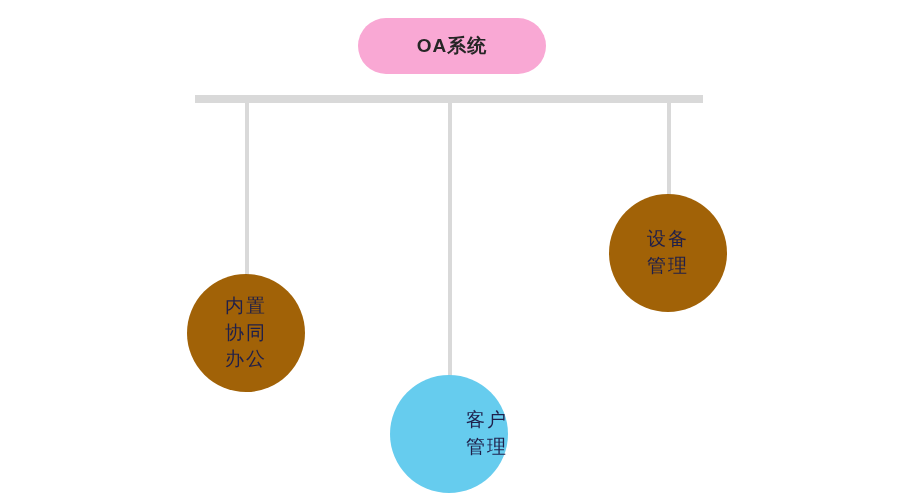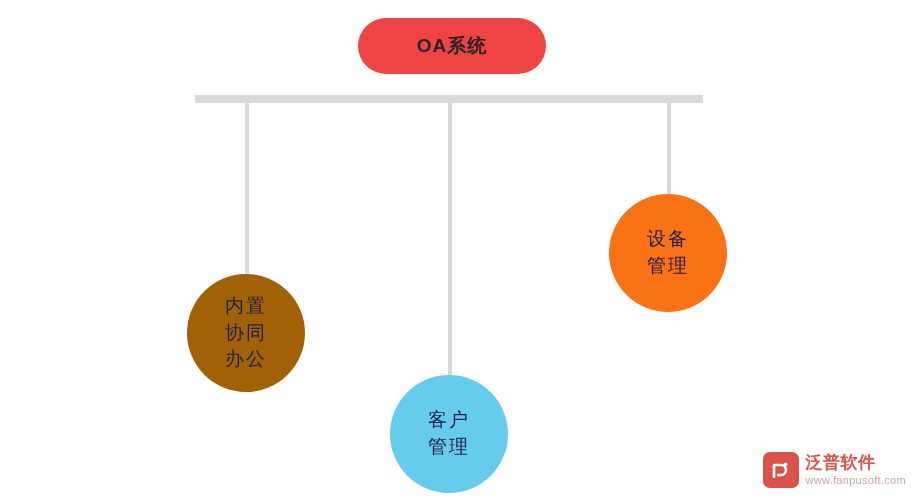--- a/index.html
+++ b/index.html
@@ -19,21 +19,21 @@
     height: 500px;
   }
 
   
   .root-node {
     position: absolute;
     left: 358px;
     top: 18px;
     width: 188px;
     height: 56px;
-    background: #ef4444;
+    background: #f9a8d4;
     border-radius: 28px;
     display: flex;
     align-items: center;
     justify-content: center;
   }
   .root-label {
     color: #262626;
     font-size: 19px;
     font-weight: bold;
     letter-spacing: 1px;
@@ -78,25 +78,26 @@
 
   .leaf-1 {
     left: 187px; top: 274px;
     width: 118px; height: 118px;
     background: #a16207;
   }
   .leaf-2 {
     left: 390px; top: 375px;
     width: 118px; height: 118px;
     background: #66ccee;
+    justify-content: flex-end;
   }
   .leaf-3 {
     left: 609px; top: 194px;
     width: 118px; height: 118px;
-    background: #f97316;
+    background: #a16207;
   }
 
   
   .watermark {
     position: absolute;
     right: 14px;
     bottom: 12px;
     display: flex;
     align-items: center;
     opacity: 0.95;
@@ -160,26 +161,14 @@
     </span>
   </div>
 
   <div class="leaf leaf-3">
     <span class="leaf-text">
       <span class="ln">设备</span>
       <span class="ln">管理</span>
     </span>
   </div>
 
-  <div class="watermark">
-    <div class="wm-logo">
-      <svg width="24" height="24" viewBox="0 0 24 24" aria-hidden="true">
-        <path d="M5 19 V7 h7 a5 5 0 0 1 0 10 H9" fill="none" stroke="#ffffff" stroke-width="2.6" stroke-linecap="round" stroke-linejoin="round"></path>
-        <circle cx="16.5" cy="6.5" r="2" fill="#ffffff"></circle>
-      </svg>
-    </div>
-    <div class="wm-texts">
-      <span class="wm-title">泛普软件</span>
-      <span class="wm-sub">www.fanpusoft.com</span>
-    </div>
-  </div>
 
 </div>
 
 </body></html>

